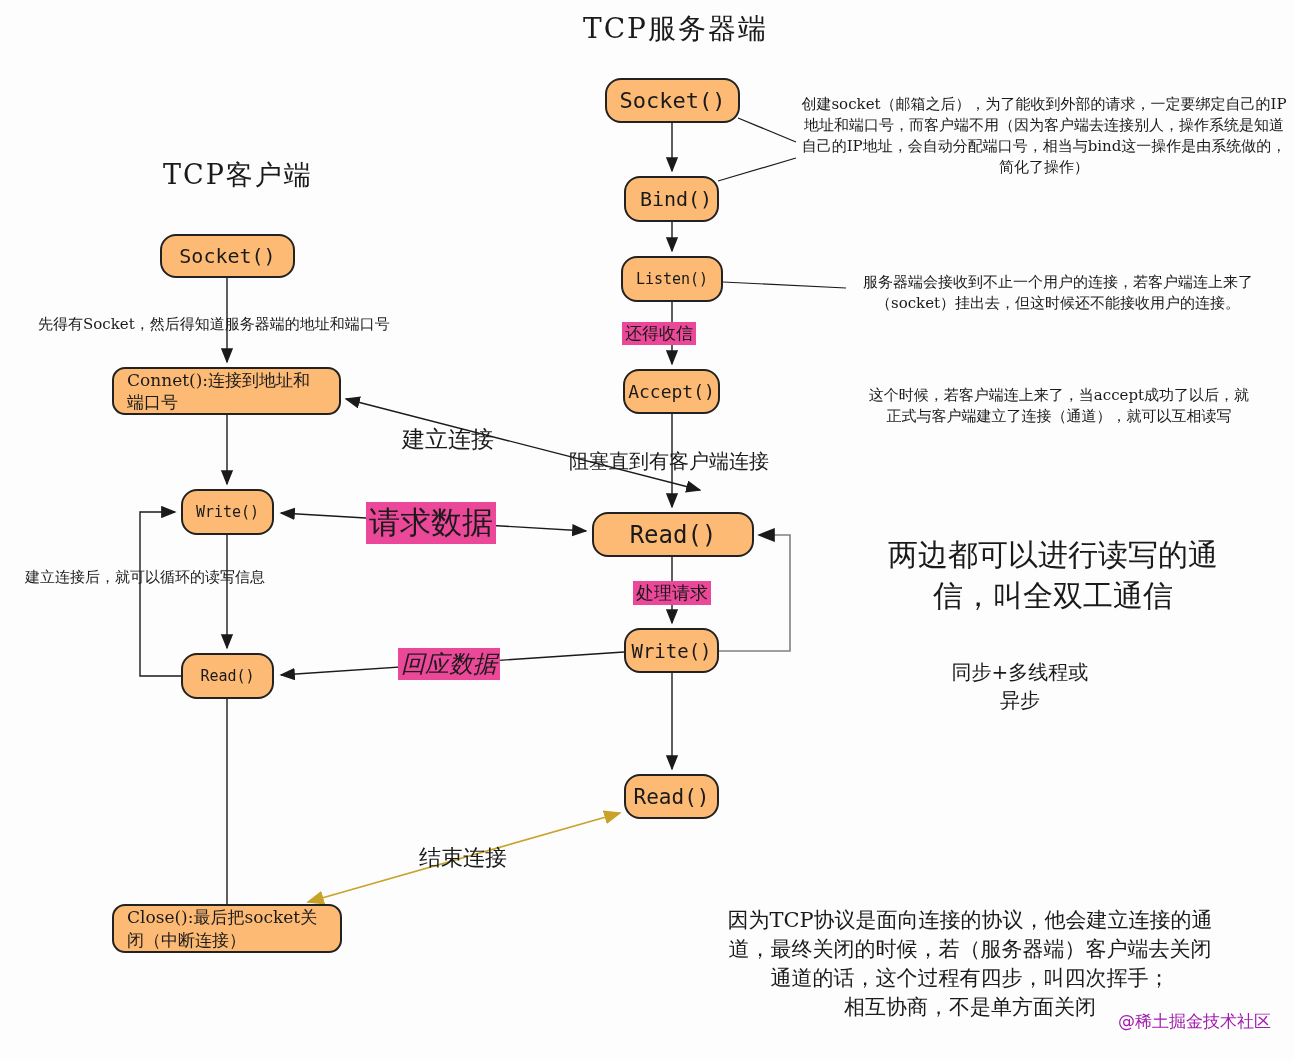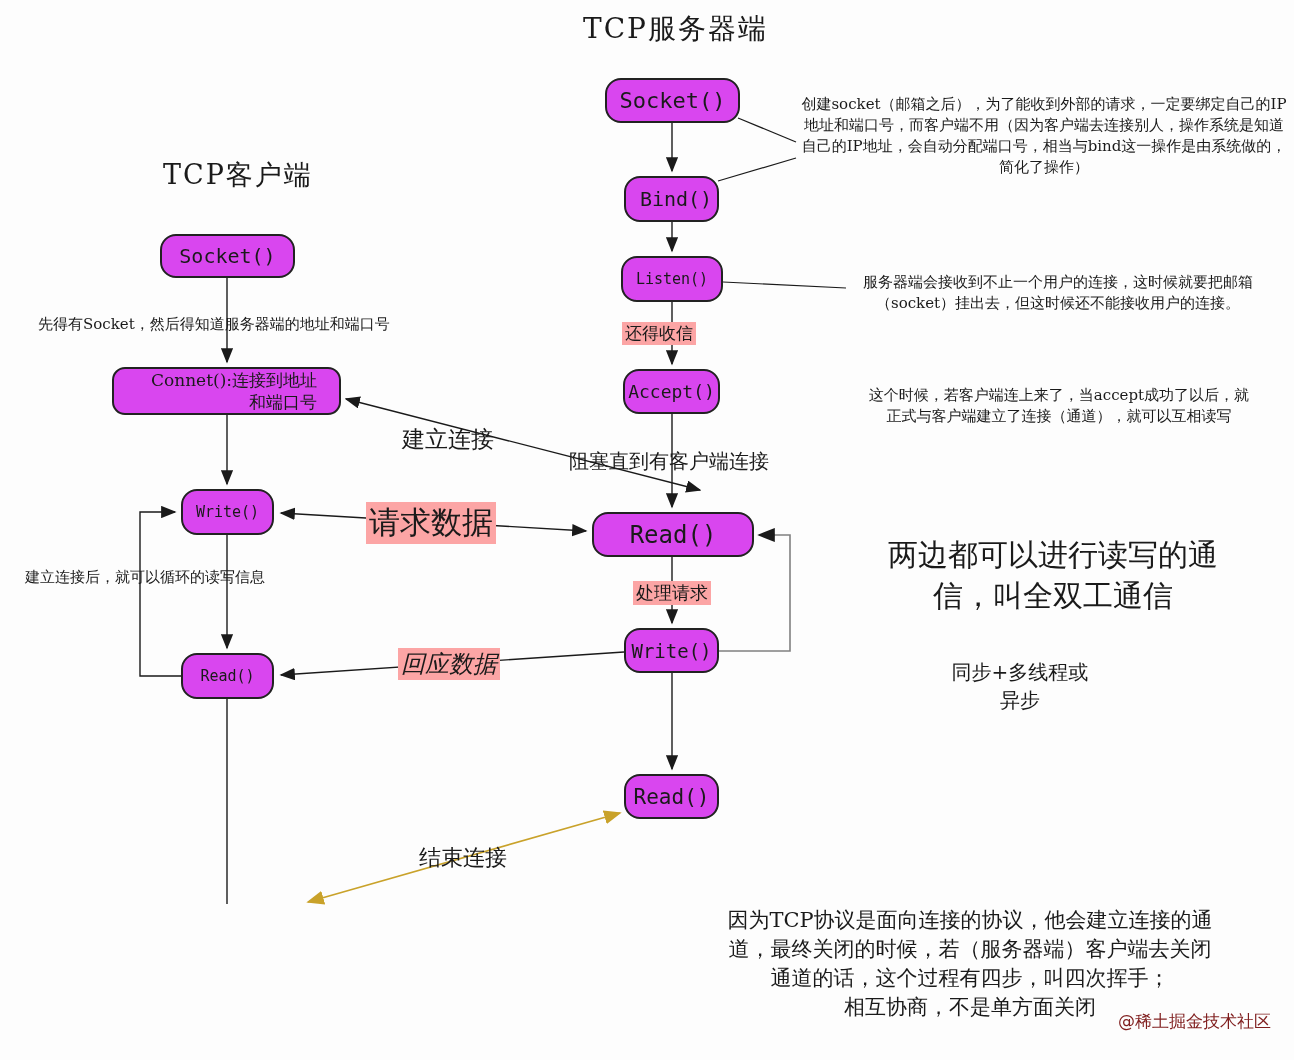--- a/index.html
+++ b/index.html
@@ -1,28 +1,28 @@
 <!DOCTYPE html>
 <html><head>
 <meta charset="utf-8">
 <style>
   html,body{margin:0;padding:0;background:#ffffff;}
   #stage{position:relative;width:1294px;height:1060px;background:#fdfdfd;overflow:hidden;
          font-family:"DejaVu Serif","Liberation Serif",serif;color:#1a1a1a;}
   #lines{position:absolute;left:0;top:0;width:1294px;height:1060px;}
-  .node{position:absolute;border:2px solid #222;border-radius:16px;background:#d946ef;
-        display:flex;align-items:center;justify-content:center;text-align:right;
+  .node{position:absolute;border:2px solid #222;border-radius:16px;background:#fdba74;
+        display:flex;align-items:center;justify-content:center;text-align:left;
         font-family:"DejaVu Sans Mono","Liberation Mono",monospace;box-sizing:border-box;z-index:3;}
-  .node.cjk{font-family:"DejaVu Serif","Liberation Serif",serif;line-height:1.3;padding:2px 22px;border-radius:13px;}
+  .node.cjk{font-family:"DejaVu Serif","Liberation Serif",serif;line-height:1.3;padding:2px 13px;border-radius:13px;}
   .lbl{position:absolute;white-space:nowrap;z-index:4;}
-  .lbl.bg{background:#fca5a5;padding:0 3px;}
+  .lbl.bg{background:#ec4899;padding:0 3px;}
   .note{position:absolute;line-height:1.4;text-align:center;z-index:2;}
   .preline{white-space:pre-line;}
   .title{position:absolute;font-size:28px;letter-spacing:2px;z-index:2;}
-  .watermark{position:absolute;color:#7f1d1d;font-size:17px;z-index:5;
+  .watermark{position:absolute;color:#a21caf;font-size:17px;z-index:5;
              font-family:"DejaVu Sans","Liberation Sans",sans-serif;}
 </style>
 </head>
 <body>
 
 <div id="stage">
 
   <svg id="lines" viewBox="0 0 1294 1060">
     <defs>
       <marker id="ab" viewBox="0 0 10 8" refX="9" refY="4" markerWidth="11" markerHeight="9" orient="auto-start-reverse">
@@ -73,31 +73,32 @@
   <div class="node" style="left:621px;top:256px;width:102px;height:46px;font-size:15px;">Listen()</div>
   <div class="node" style="left:623px;top:369px;width:97px;height:45px;font-size:18px;">Accept()</div>
   <div class="node" style="left:592px;top:512px;width:162px;height:45px;font-size:24px;">Read()</div>
   <div class="node" style="left:624px;top:628px;width:95px;height:45px;font-size:19px;">Write()</div>
   <div class="node" style="left:624px;top:774px;width:95px;height:45px;font-size:21px;">Read()</div>
 
   <div class="node" style="left:160px;top:234px;width:135px;height:44px;font-size:20px;">Socket()</div>
   <div class="node cjk" style="left:112px;top:367px;width:229px;height:48px;font-size:17px;">Connet():连接到地址和端口号</div>
   <div class="node" style="left:181px;top:489px;width:93px;height:46px;font-size:15px;">Write()</div>
   <div class="node" style="left:181px;top:653px;width:93px;height:46px;font-size:15px;">Read()</div>
+  <div class="node cjk" style="left:112px;top:904px;width:230px;height:49px;font-size:17px;">Close():最后把socket关闭（中断连接）</div>
 
   <div class="lbl bg" style="left:622px;top:322px;font-size:17px;">还得收信</div>
   <div class="lbl" style="left:402px;top:424px;font-size:23px;">建立连接</div>
   <div class="lbl" style="left:569px;top:448px;font-size:20px;">阻塞直到有客户端连接</div>
   <div class="lbl bg" style="left:366px;top:502px;font-size:31px;">请求数据</div>
   <div class="lbl bg" style="left:633px;top:581px;font-size:18px;">处理请求</div>
   <div class="lbl bg" style="left:398px;top:648px;font-size:24px;font-style:italic;">回应数据</div>
   <div class="lbl" style="left:419px;top:843px;font-size:22px;">结束连接</div>
 
   <div class="note" style="left:797px;top:94px;width:494px;font-size:15px;">创建socket（邮箱之后），为了能收到外部的请求，一定要绑定自己的IP地址和端口号，而客户端不用（因为客户端去连接别人，操作系统是知道自己的IP地址，会自动分配端口号，相当与bind这一操作是由系统做的，简化了操作）</div>
-  <div class="note" style="left:848px;top:272px;width:420px;font-size:15px;">服务器端会接收到不止一个用户的连接，这时候就要把邮箱（socket）挂出去，但这时候还不能接收用户的连接。</div>
+  <div class="note" style="left:848px;top:272px;width:420px;font-size:15px;">服务器端会接收到不止一个用户的连接，若客户端连上来了（socket）挂出去，但这时候还不能接收用户的连接。</div>
   <div class="note" style="left:868px;top:385px;width:382px;font-size:15px;">这个时候，若客户端连上来了，当accept成功了以后，就正式与客户端建立了连接（通道），就可以互相读写</div>
   <div class="note" style="left:38px;top:314px;width:390px;font-size:15px;text-align:left;white-space:nowrap;">先得有Socket，然后得知道服务器端的地址和端口号</div>
   <div class="note" style="left:5px;top:567px;width:280px;font-size:15px;text-align:center;white-space:nowrap;">建立连接后，就可以循环的读写信息</div>
   <div class="note" style="left:862px;top:535px;width:382px;font-size:30px;line-height:1.35;">两边都可以进行读写的通信，叫全双工通信</div>
   <div class="note preline" style="left:920px;top:658px;width:200px;font-size:20px;">同步+多线程或
 异步</div>
   <div class="note preline" style="left:724px;top:906px;width:492px;font-size:21px;line-height:1.38;">因为TCP协议是面向连接的协议，他会建立连接的通道，最终关闭的时候，若（服务器端）客户端去关闭通道的话，这个过程有四步，叫四次挥手；
 相互协商，不是单方面关闭</div>
 
   <div class="watermark" style="left:1118px;top:1010px;">@稀土掘金技术社区</div>

